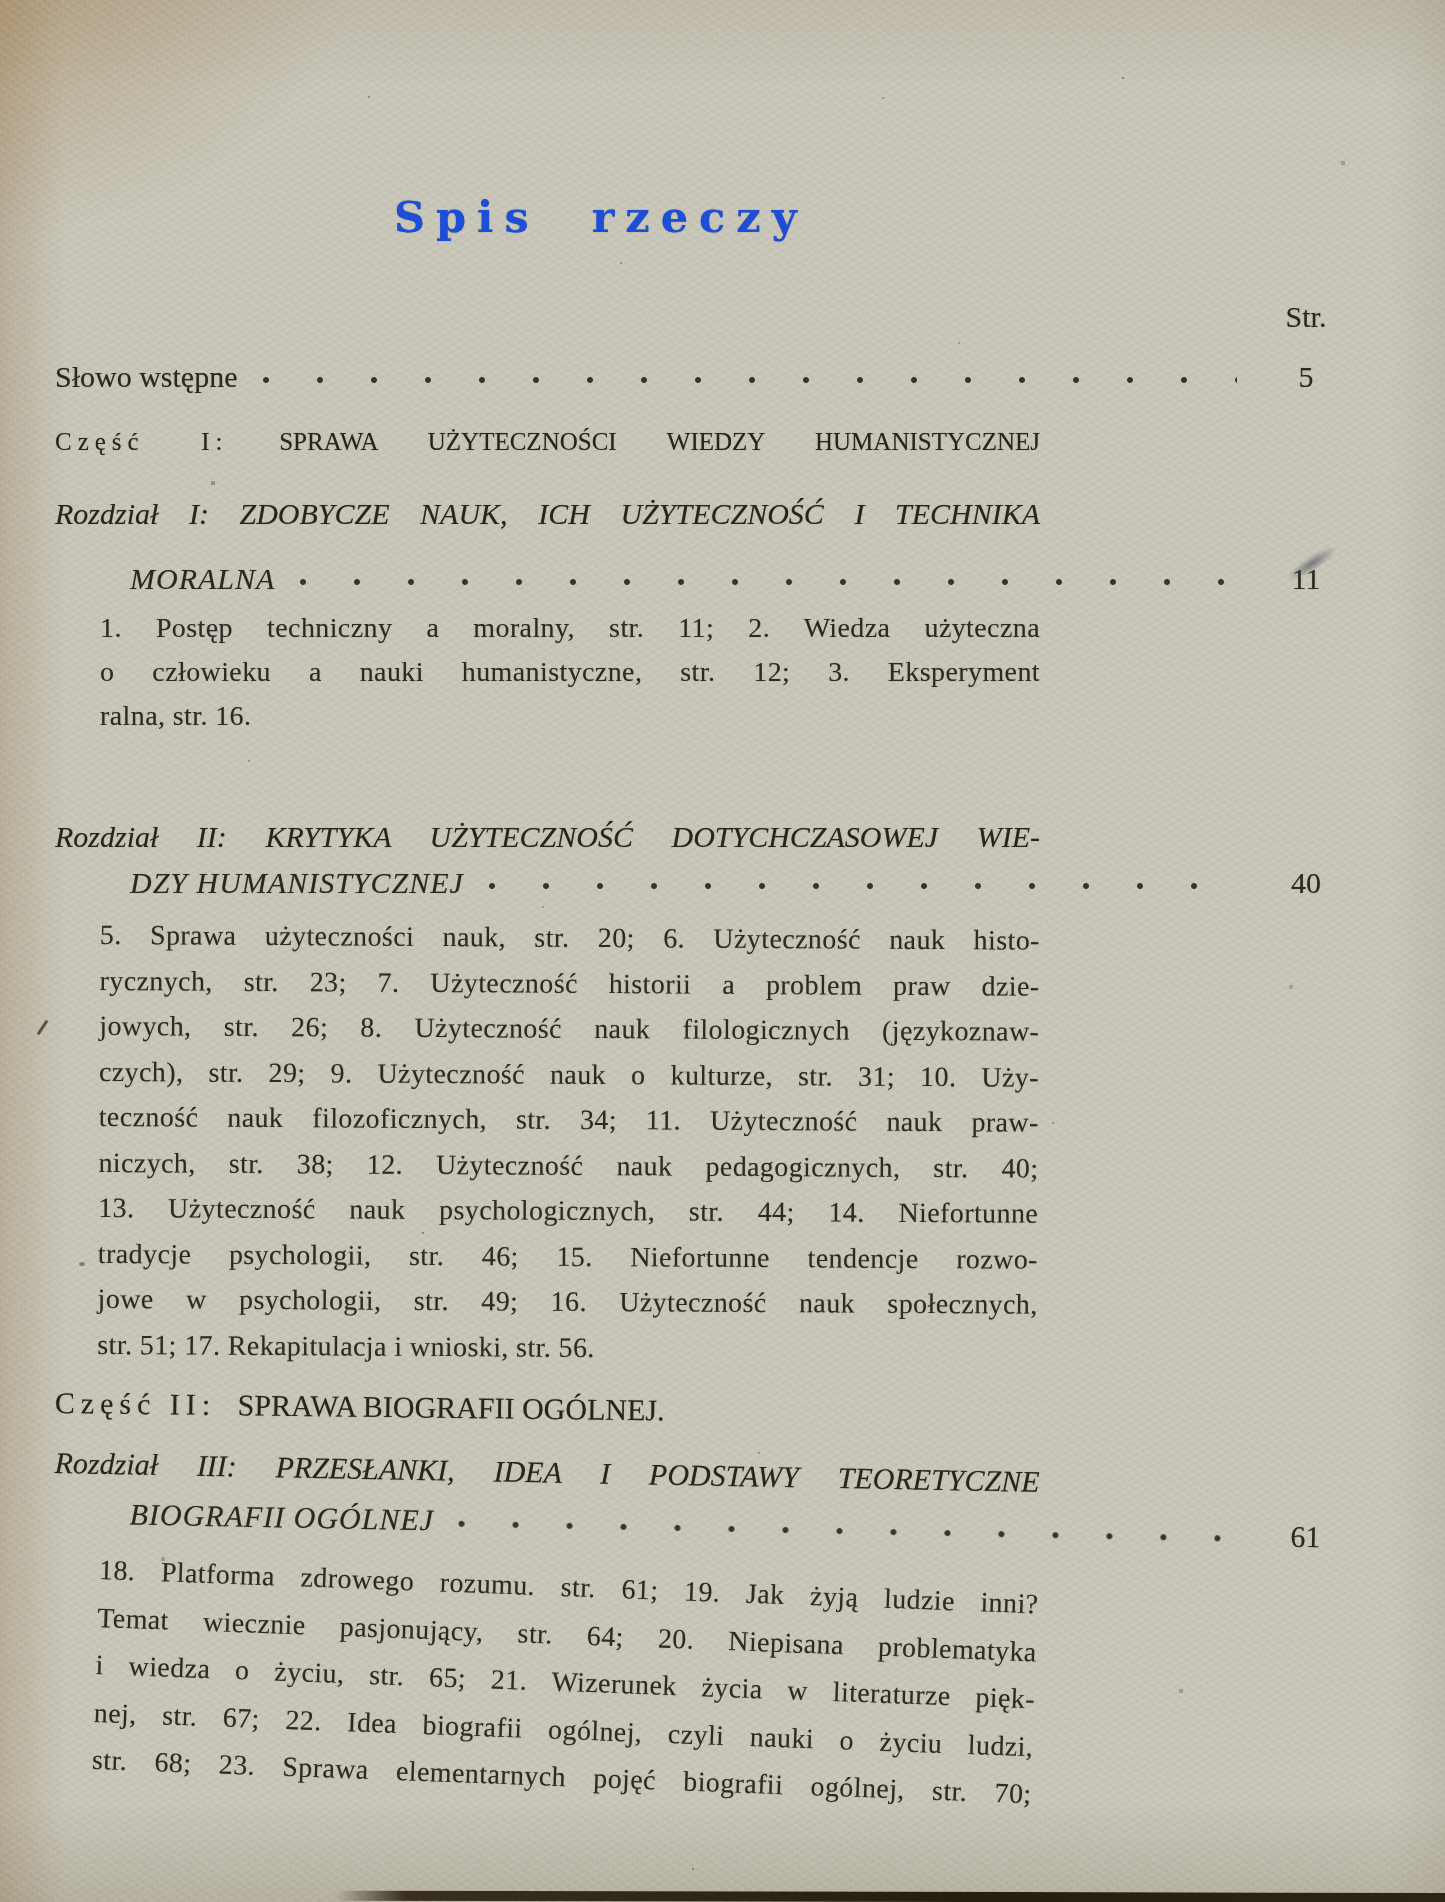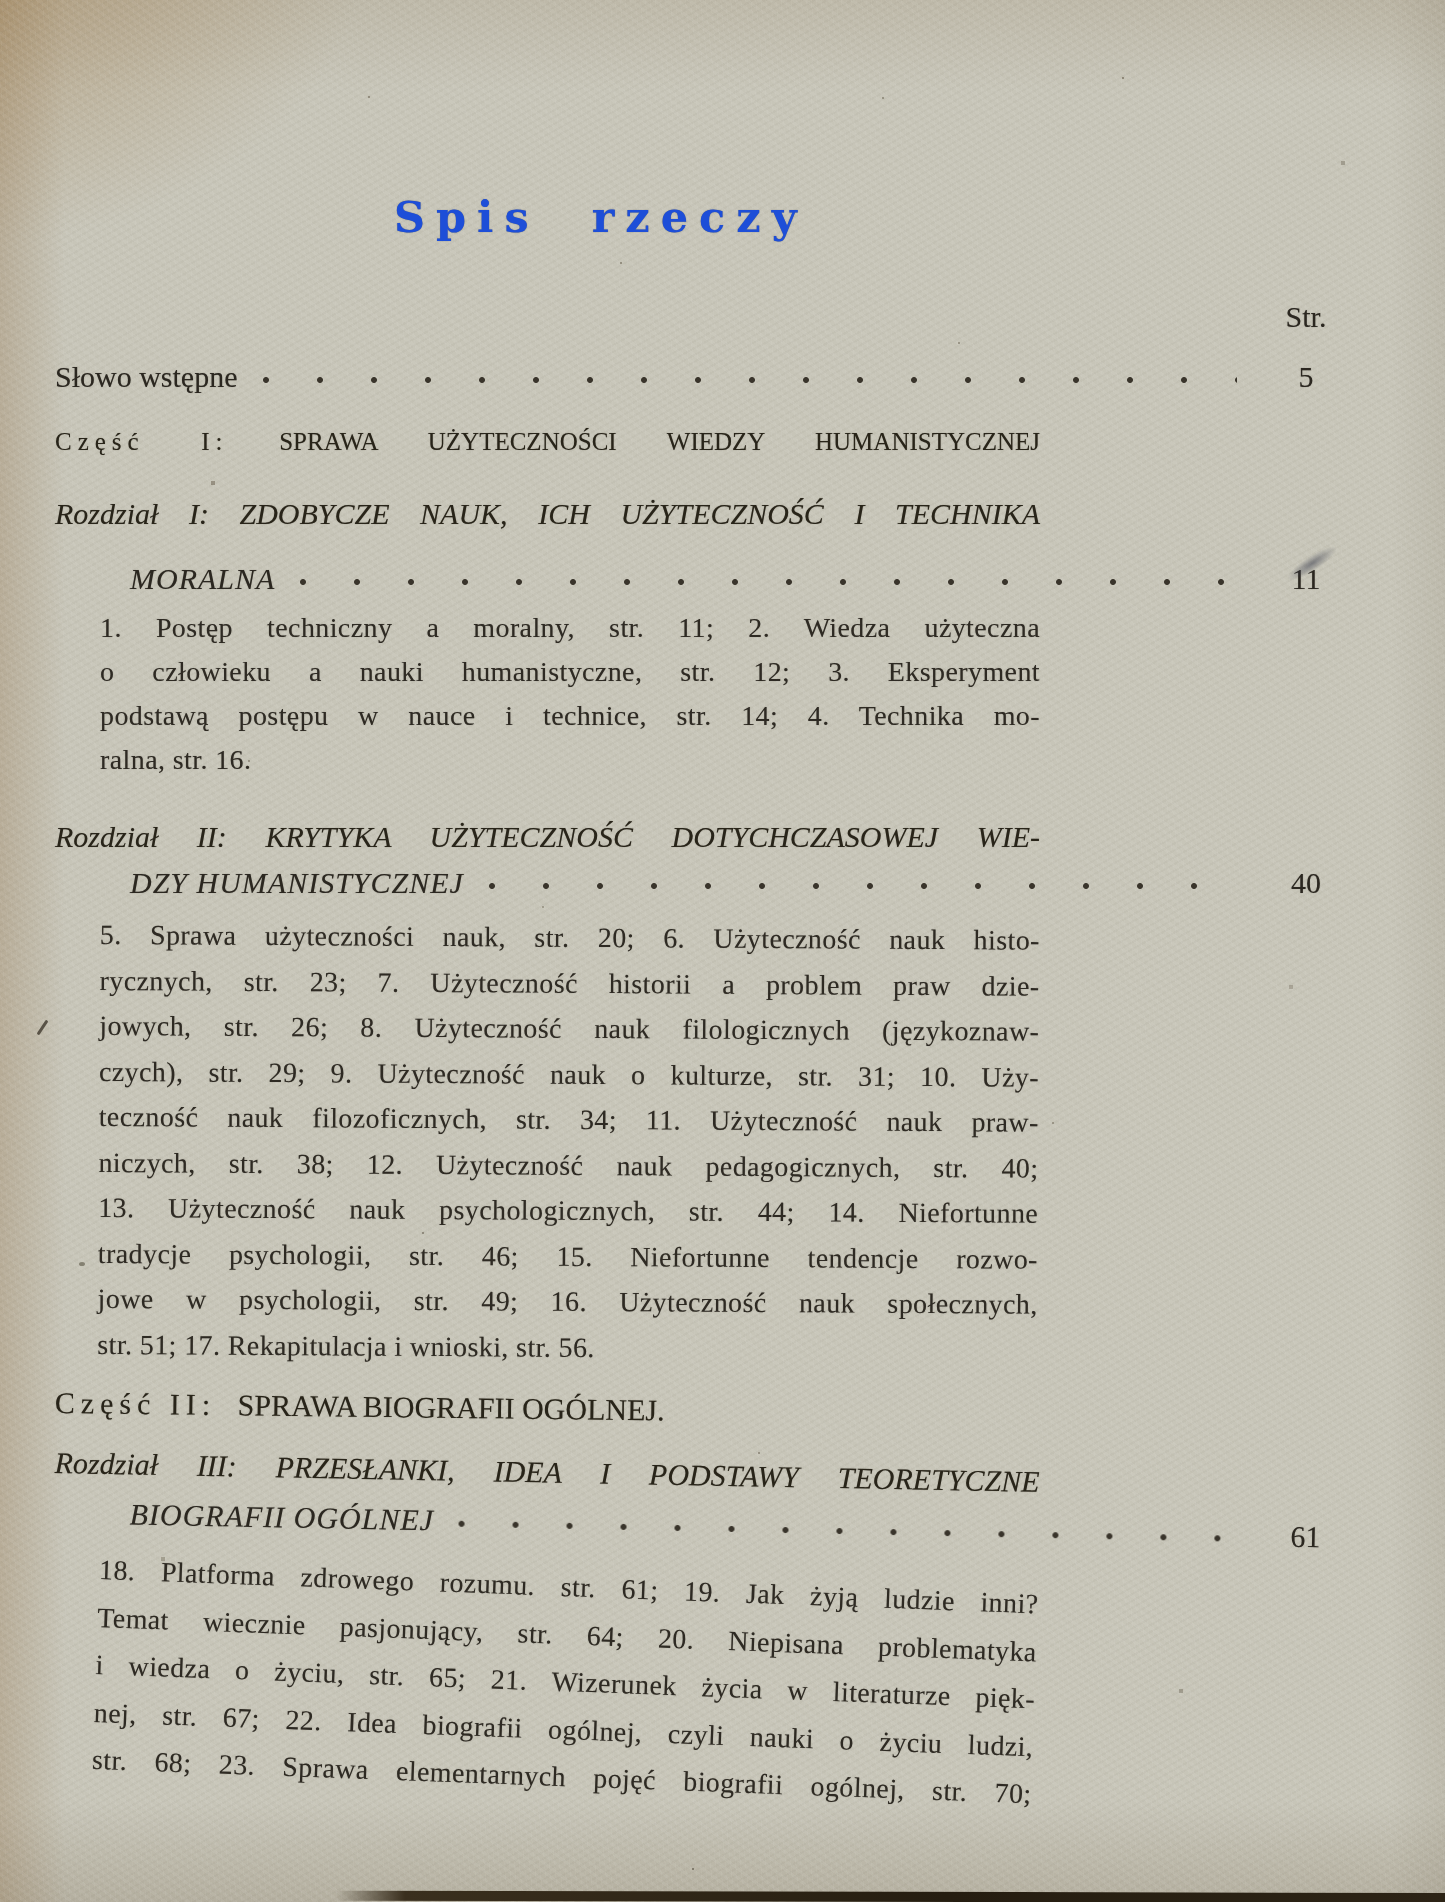--- a/index.html
+++ b/index.html
@@ -132,21 +132,20 @@
     <span class="chap-title">ZDOBYCZE NAUK, ICH UŻYTECZNOŚĆ I TECHNIKA</span>
   </div>
   <div class="row chap-cont" style="top:562px">
     <span class="entry-text">MORALNA</span>
     <div class="leader"></div>
     <div class="pagecol">11</div>
   </div>
   <div class="details" style="top:606px; line-height:44px;">
     <div class="dline">1. Postęp techniczny a moralny, str. 11; 2. Wiedza użyteczna</div>
     <div class="dline">o człowieku a nauki humanistyczne, str. 12; 3. Eksperyment</div>
-    <div class="dline">podstawą postępu w nauce i technice, str. 14; 4. Technika mo-</div>
     <div class="dline short">ralna, str. 16.</div>
   </div>
 
   <div class="jline chap-line" style="top:820px">
     <span class="chap-label">Rozdział II:</span>
     <span class="chap-title">KRYTYKA UŻYTECZNOŚĆ DOTYCHCZASOWEJ WIE-</span>
   </div>
   <div class="row chap-cont" style="top:866px">
     <span class="entry-text">DZY HUMANISTYCZNEJ</span>
     <div class="leader"></div>

